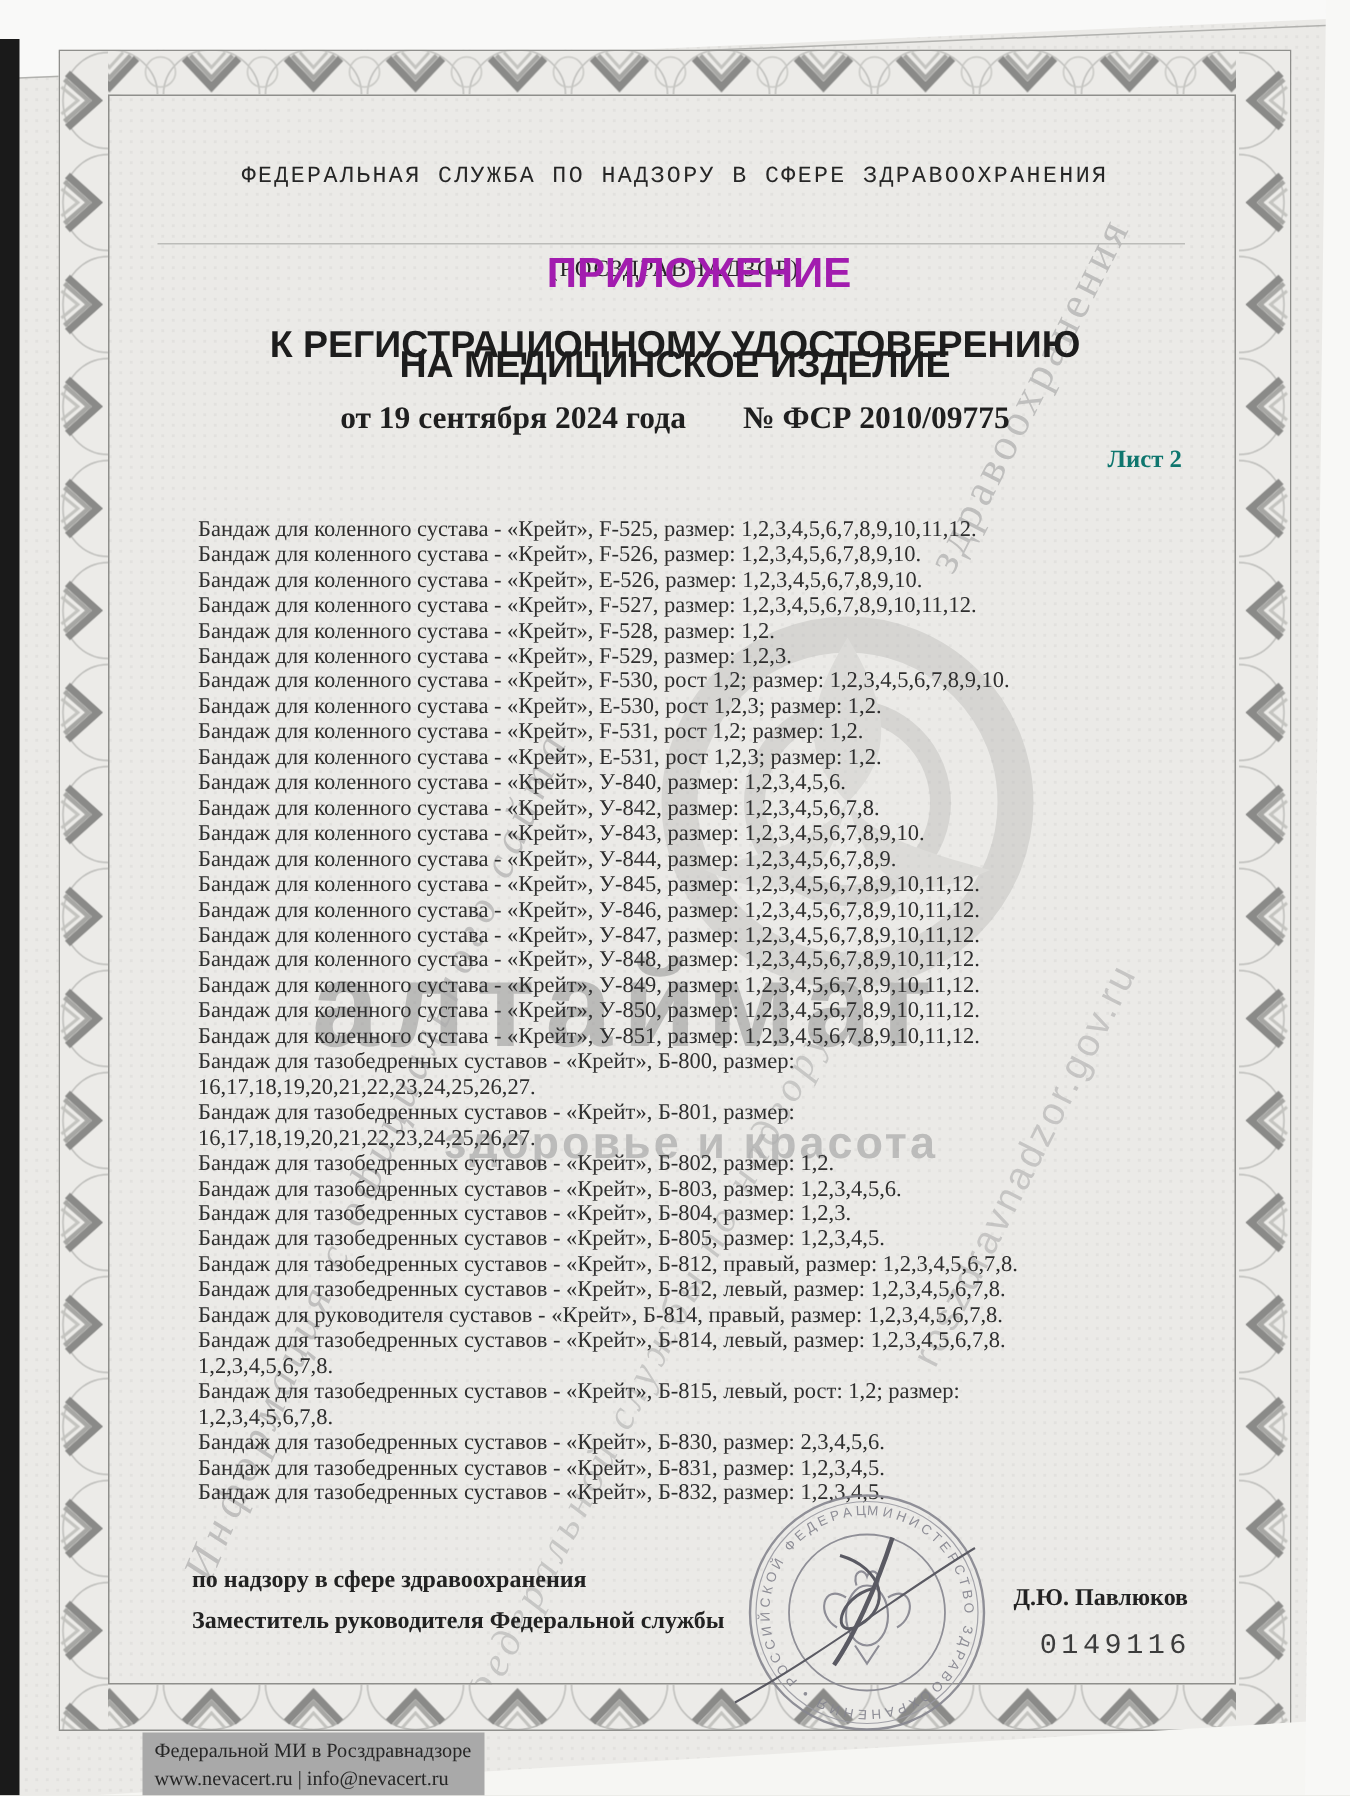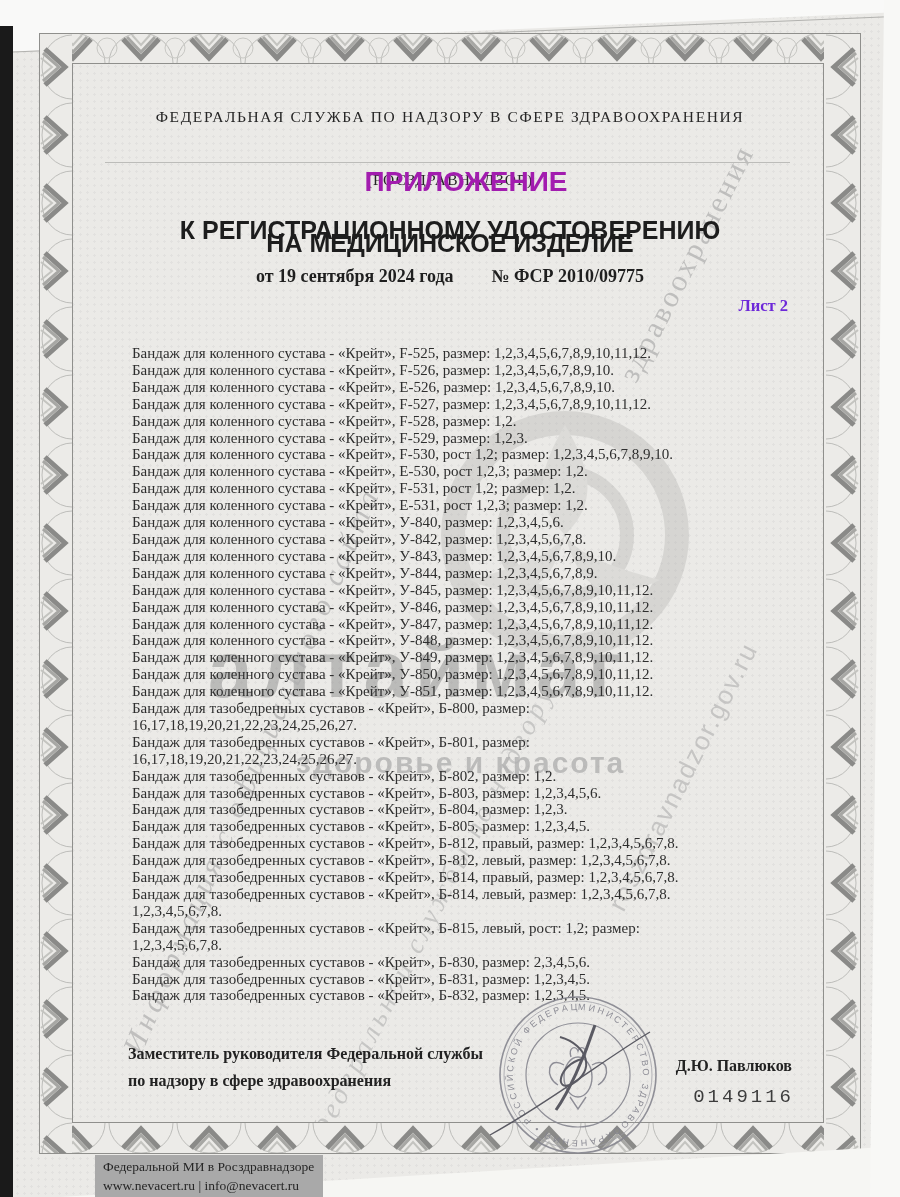--- a/index.html
+++ b/index.html
@@ -38,34 +38,34 @@
            color:#b0b0b0;opacity:.6;transform:rotate(-63deg);transform-origin:0 0;}
   .wm-sphere{left:612px;top:372px;font-size:30px;letter-spacing:3px;color:#a3a3a3;opacity:.6;
            transform:rotate(-63deg);transform-origin:0 0;}
   .wm-site{left:602px;top:902px;font-family:"Liberation Sans",sans-serif;font-size:26px;letter-spacing:2px;
            color:#a8a8a8;opacity:.55;transform:rotate(-63deg);transform-origin:0 0;}
   #wmFlower{position:absolute;left:430px;top:390px;z-index:1;opacity:.35;}
 
   
   #content{position:absolute;inset:0;z-index:3;}
   .agency1{position:absolute;left:0;right:0;top:108px;text-align:center;
-           font-size:15.5px;letter-spacing:1.6px;color:#262626;}
+           font-size:15.5px;letter-spacing:1.6px;color:#262626;font-family:Liberation Mono, monospace;}
   .agency2{position:absolute;left:0;right:0;top:131px;text-align:center;
            font-size:15.5px;letter-spacing:1.2px;color:#262626;margin-top:40px;}
   .hdr-rule{position:absolute;left:105px;right:110px;top:162px;height:1px;background:#bcbcb9;}
   .title1{position:absolute;left:0;right:0;top:166px;text-align:center;
           font-family:"Liberation Sans",sans-serif;font-weight:bold;font-size:28px;color:#a21caf;padding-left:32px;}
   .title2{position:absolute;left:0;right:0;top:216px;text-align:center;
           font-family:"Liberation Sans",sans-serif;font-weight:bold;font-size:25px;color:#1d1d1d;}
   .title3{position:absolute;left:0;right:0;top:229px;text-align:center;
           font-family:"Liberation Sans",sans-serif;font-weight:bold;font-size:25px;color:#1d1d1d;}
   .dateline{position:absolute;left:0;right:0;top:266px;text-align:center;
-            font-weight:bold;font-size:18px;color:#1f1f1f;}
+            font-weight:bold;font-size:21px;color:#1f1f1f;}
   .dateline .gap{display:inline-block;width:38px;}
-  .sheet{position:absolute;right:112px;top:296px;font-weight:bold;font-size:16.5px;color:#6d28d9;}
+  .sheet{position:absolute;right:112px;top:296px;font-weight:bold;font-size:16.5px;color:#0f766e;}
   .doc-list{position:absolute;left:132px;top:345px;width:640px;}
   .doc-line{font-size:15px;line-height:16.9px;white-space:nowrap;color:#2e2e2e;}
 
   .sign-title{position:absolute;left:128px;top:1040px;font-weight:bold;font-size:16px;
               line-height:27px;color:#222;}
   .sign-name{position:absolute;right:108px;top:1057px;font-weight:bold;font-size:16px;color:#222;}
   .blank-num{position:absolute;right:106px;top:1086px;font-family:"Liberation Mono",monospace;
              font-size:19px;letter-spacing:3px;color:#3c3c3c;}
 
   #sealSvg{position:absolute;left:488px;top:985px;z-index:4;opacity:.9;}
@@ -177,33 +177,33 @@
         <div class="doc-line">Бандаж для тазобедренных суставов - «Крейт», Б-800, размер:</div>
         <div class="doc-line">16,17,18,19,20,21,22,23,24,25,26,27.</div>
         <div class="doc-line">Бандаж для тазобедренных суставов - «Крейт», Б-801, размер:</div>
         <div class="doc-line">16,17,18,19,20,21,22,23,24,25,26,27.</div>
         <div class="doc-line">Бандаж для тазобедренных суставов - «Крейт», Б-802, размер: 1,2.</div>
         <div class="doc-line">Бандаж для тазобедренных суставов - «Крейт», Б-803, размер: 1,2,3,4,5,6.</div>
         <div class="doc-line">Бандаж для тазобедренных суставов - «Крейт», Б-804, размер: 1,2,3.</div>
         <div class="doc-line">Бандаж для тазобедренных суставов - «Крейт», Б-805, размер: 1,2,3,4,5.</div>
         <div class="doc-line">Бандаж для тазобедренных суставов - «Крейт», Б-812, правый, размер: 1,2,3,4,5,6,7,8.</div>
         <div class="doc-line">Бандаж для тазобедренных суставов - «Крейт», Б-812, левый, размер: 1,2,3,4,5,6,7,8.</div>
-        <div class="doc-line">Бандаж для тазобедренных суставов - «Крейт», Б-814, правый, размер: 1,2,3,4,5,6,7,8.</div>
+        <div class="doc-line">Бандаж для руководителя суставов - «Крейт», Б-814, правый, размер: 1,2,3,4,5,6,7,8.</div>
         <div class="doc-line">Бандаж для тазобедренных суставов - «Крейт», Б-814, левый, размер: 1,2,3,4,5,6,7,8.</div>
         <div class="doc-line">1,2,3,4,5,6,7,8.</div>
         <div class="doc-line">Бандаж для тазобедренных суставов - «Крейт», Б-815, левый, рост: 1,2; размер:</div>
         <div class="doc-line">1,2,3,4,5,6,7,8.</div>
         <div class="doc-line">Бандаж для тазобедренных суставов - «Крейт», Б-830, размер: 2,3,4,5,6.</div>
         <div class="doc-line">Бандаж для тазобедренных суставов - «Крейт», Б-831, размер: 1,2,3,4,5.</div>
         <div class="doc-line">Бандаж для тазобедренных суставов - «Крейт», Б-832, размер: 1,2,3,4,5.</div>
       </div>
 
     <div class="sign-title">
+      <div>по надзору в сфере здравоохранения</div>
       <div>Заместитель руководителя Федеральной службы</div>
-      <div>по надзору в сфере здравоохранения</div>
     </div>
     <div class="sign-name">Д.Ю. Павлюков</div>
     <div class="blank-num">0149116</div>
   </div>
 
   <svg id="sealSvg" width="180" height="185" viewBox="0 0 180 185">
     <defs>
       <path id="sealRingPath" d="M 90 25 a 65 65 0 1 1 -0.01 0"></path>
     </defs>
     <circle cx="90" cy="90" r="78" fill="none" stroke="#86868f" stroke-width="1.6"></circle>

